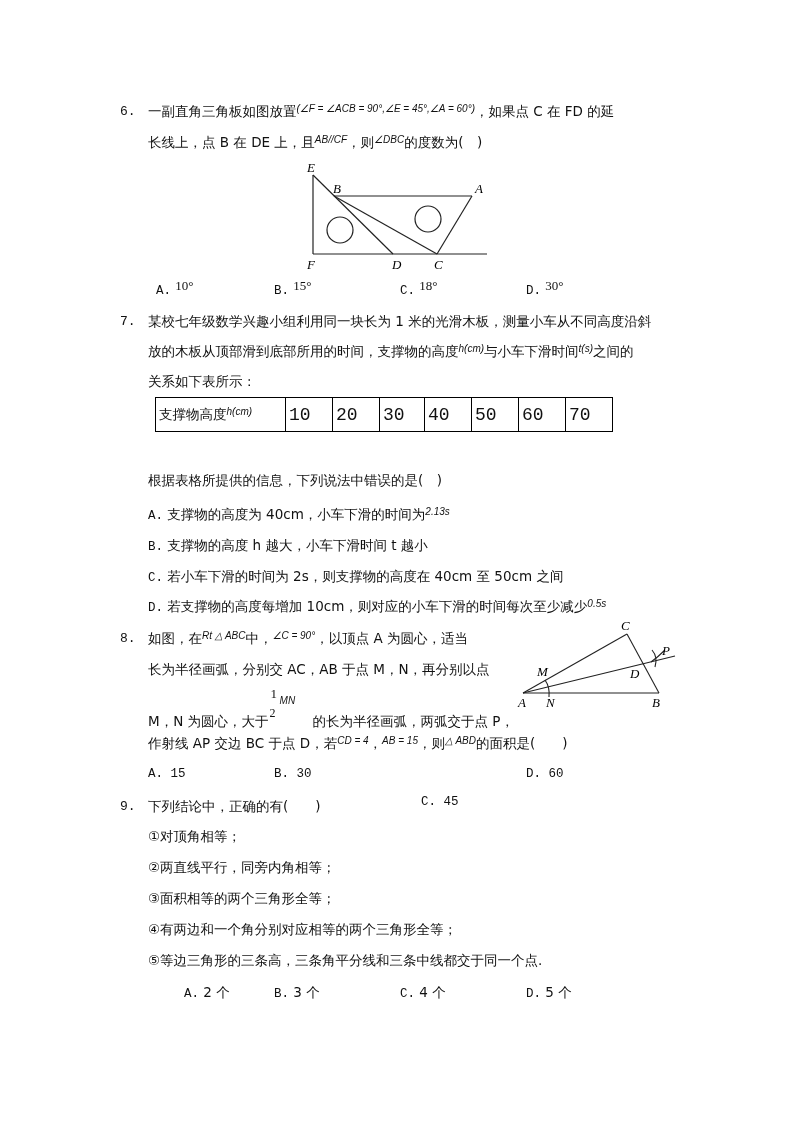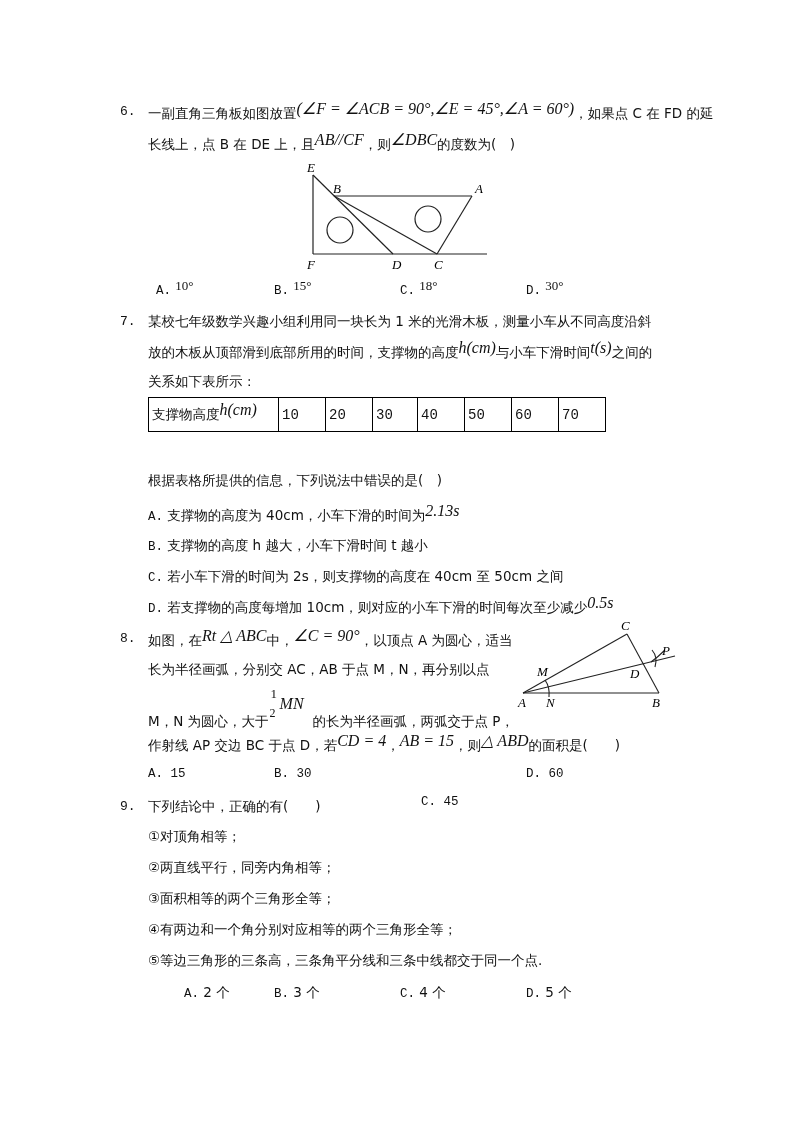--- a/index.html
+++ b/index.html
@@ -1,27 +1,27 @@
 <!DOCTYPE html>
 <html><head>
 <meta charset="utf-8">
 <style>
   html, body { margin: 0; padding: 0; background: #ffffff; }
   body { width: 794px; height: 1123px; position: relative; overflow: hidden;
          font-family: "DejaVu Sans", "Liberation Sans", sans-serif; color: #111; font-size: 13.5px; }
   .abs { position: absolute; white-space: nowrap; }
   .qnum { font-family: "Liberation Mono", "DejaVu Sans Mono", monospace; font-size: 13px; }
-  .math { font-family: Liberation Serif, serif; font-style: italic; font-size: 16px; }
+  .math { font-family: Liberation Sans, sans-serif; font-style: italic; font-size: 10px; }
   .mathup { font-family: "Liberation Serif", "DejaVu Serif", serif; font-size: 13px; }
   .sup { position: relative; top: -4px; }
   .opt { font-family: "Liberation Mono", "DejaVu Sans Mono", monospace; font-size: 12.5px; }
-  table.data { position: absolute; left: 148px; top: 397px; border-collapse: collapse; }
+  table.data { position: absolute; left: 155px; top: 397px; border-collapse: collapse; }
   table.data td { border: 1px solid #000; height: 33px; padding: 0 3px; font-size: 13.5px; }
   table.data td.num { text-align: center; font-family: "Liberation Serif", "DejaVu Serif", serif; font-size: 13px; color:#333; }
-  table.data td.hv { font-family: "Liberation Mono", monospace; font-size: 14px; vertical-align: middle; }
+  table.data td.hv { font-family: "Liberation Mono", monospace; font-size: 18px; vertical-align: middle; }
   svg text { font-family: "Liberation Serif", "DejaVu Serif", serif; font-style: italic; font-size: 13px; }
 </style>
 </head>
 <body>
 
 <div>
   <span class="abs qnum" style="left:120px;top:104px;">6.</span>
   <div class="abs" style="left:148px;top:103px;">
     <span>一副直角三角板如图放置</span><span class="math sup">(∠F = ∠ACB = 90°,∠E = 45°,∠A = 60°)</span><span>，如果点 C 在 FD 的延</span>
   </div>

